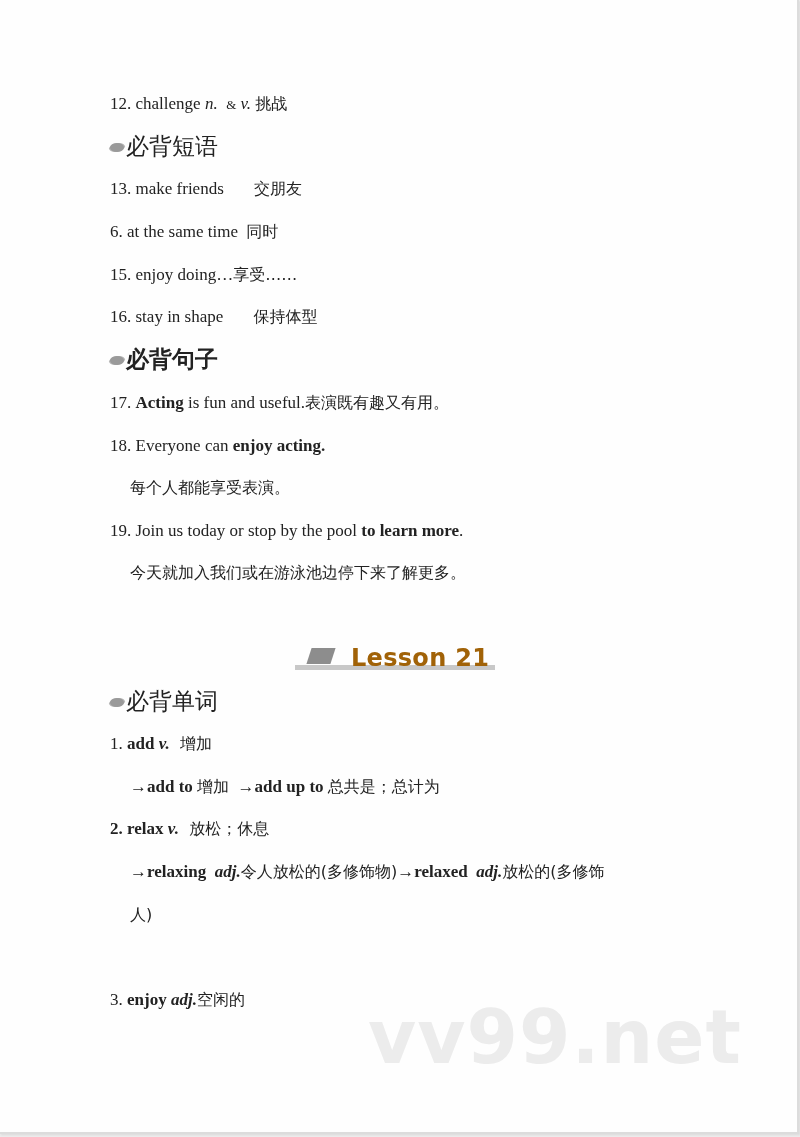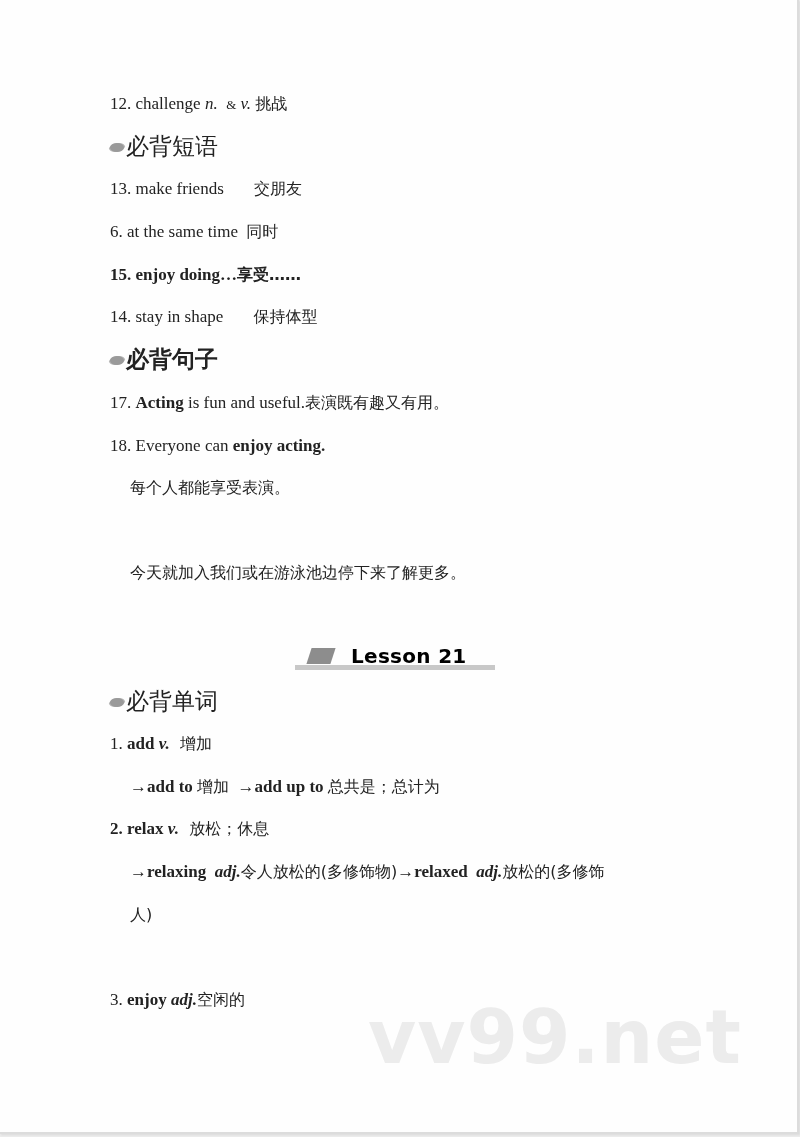--- a/index.html
+++ b/index.html
@@ -21,21 +21,21 @@
     .sec { position: absolute; left: 110px; font-size: 23px; line-height: 22px; font-family: "DejaVu Sans", sans-serif; }
     .flower { display: inline-block; width: 14px; height: 9px; border-radius: 50%; background: #9a9a9a;
       margin-right: 2px; vertical-align: middle; box-shadow: 2px -1px 0 -1px #b5b5b5, -2px 1px 0 -1px #b5b5b5; }
     .amp { font-size: 13px; }
     .lesson {
       position: absolute; left: 295px; top: 642px; width: 200px; height: 32px;
     }
     .lesson .bar { position: absolute; left: 0; right: 0; bottom: 4px; height: 5px; background: #c8c8c8; }
     .lesson .cap { position: absolute; left: 14px; top: 6px; width: 24px; height: 16px; background: #8d8d8d; transform: skewX(-18deg); }
     .lesson .title { position: absolute; left: 56px; top: 2px; font-family: "DejaVu Sans", sans-serif; font-weight: bold;
-      font-size: 20px; color: #000000; letter-spacing: 0.3px; }
+      font-size: 24px; color: #a16207; letter-spacing: 0.3px; }
     .watermark {
       position: absolute; left: 368px; top: 994px; font-family: "DejaVu Sans", sans-serif; font-weight: bold;
       font-size: 74px; color: #ececec; letter-spacing: 1px;
     }
   </style>
 </head>
 <body>
 
 <div class="page">
 
@@ -55,45 +55,49 @@
   <div class="line" style="top:178px;">
     <span>13.</span>
     <span>make friends</span>
     <span class="cjk" style="margin-left:26px;">交朋友</span>
   </div>
   <div class="line" style="top:221px;">
     <span>6.</span>
     <span>at the same time</span>
     <span class="cjk" style="margin-left:4px;">同时</span>
   </div>
-  <div class="line" style="top:264px;font-weight:bold;">
+  <div class="line" style="top:264px;">
     <span>15.</span>
     <span>enjoy doing…</span><span class="cjk">享受……</span>
   </div>
   <div class="line" style="top:306px;">
-    <span>14.</span>
+    <span>16.</span>
     <span>stay in shape</span>
     <span class="cjk" style="margin-left:26px;">保持体型</span>
   </div>
 
   <div class="sec" style="top:348px;font-weight:bold;">
     <span class="flower"></span><span>必背句子</span>
   </div>
 
   <div class="line" style="top:392px;">
     <span>17.</span>
     <span class="b">Acting</span><span> is fun and useful.</span><span class="cjk">表演既有趣又有用。</span>
   </div>
 
   <div class="line" style="top:435px;">
     <span>18.</span>
     <span>Everyone can </span><span class="b">enjoy acting.</span>
   </div>
   <div class="line indent cjk" style="top:477px;">每个人都能享受表演。</div>
 
+  <div class="line" style="top:520px;">
+    <span>19.</span>
+    <span>Join us today or stop by the pool </span><span class="b">to learn more</span><span>.</span>
+  </div>
   <div class="line indent cjk" style="top:562px;">今天就加入我们或在游泳池边停下来了解更多。</div>
 
   <div class="lesson">
     <div class="bar"></div>
     <div class="cap"></div>
     <div class="title">Lesson 21</div>
   </div>
 
   <div class="sec" style="top:690px;">
     <span class="flower"></span><span>必背单词</span>

